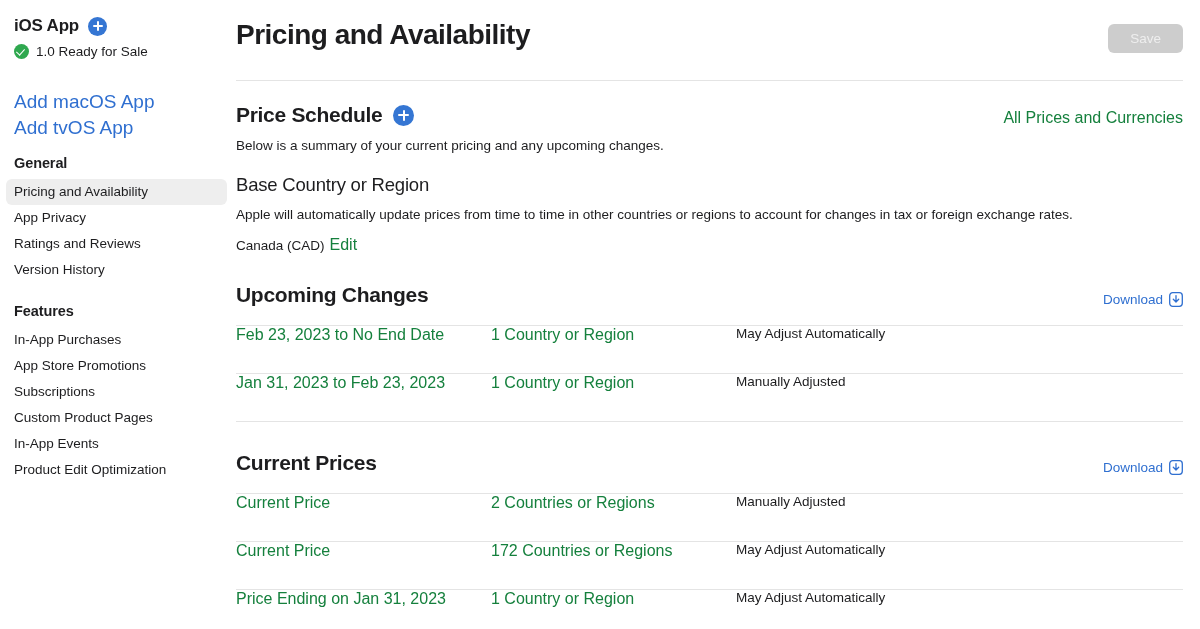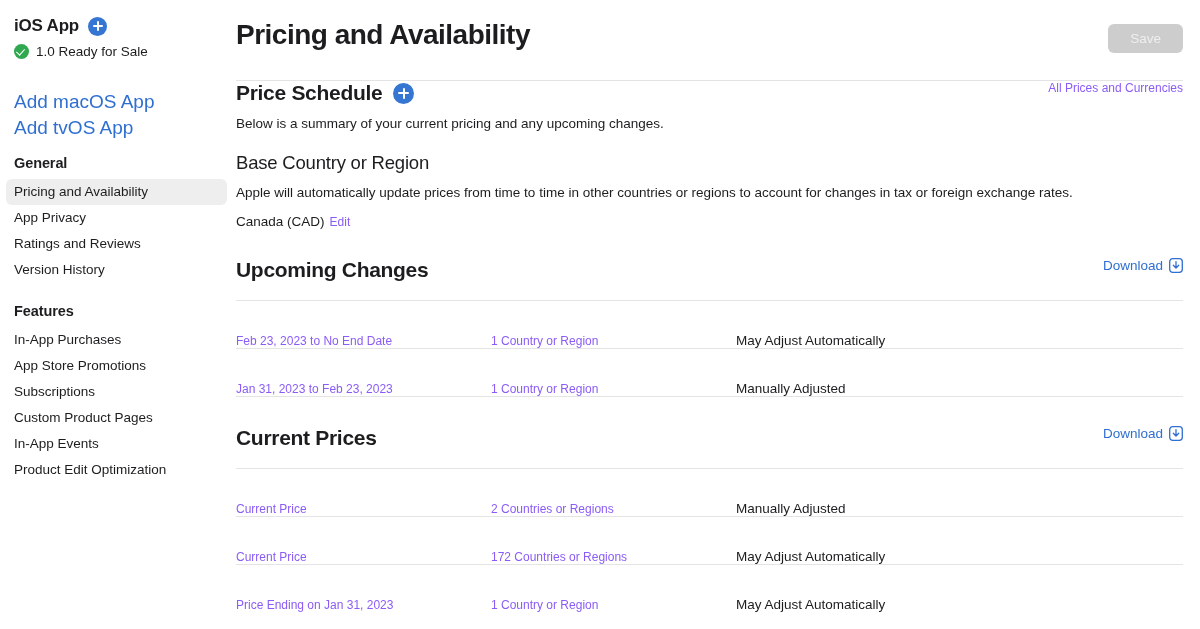--- a/index.html
+++ b/index.html
@@ -149,22 +149,23 @@
     border-radius: 6px;
     font-size: 13.5px;
     font-family: "Liberation Sans", sans-serif;
     padding: 7px 22px;
     margin-top: 6px;
     cursor: default;
   }
 
   .section-head {
     display: flex;
-    align-items: flex-start;
+    align-items: flex-end;
     justify-content: space-between;
+    margin-top: 22px;
   }
   .section-head-left {
     display: flex;
     align-items: center;
     gap: 11px;
   }
   .h2 {
     font-size: 21px;
     font-weight: bold;
     letter-spacing: -0.3px;
@@ -179,22 +180,22 @@
   }
 
   .body-text {
     font-size: 13.5px;
     color: #1d1d1f;
     margin-top: 10px;
     line-height: 18px;
   }
 
   .link {
-    color: #8b5cf6;
-    font-size: 12px;
+    color: #15803d;
+    font-size: 16px;
     text-decoration: none;
     cursor: pointer;
   }
 
   .base-region-row {
     margin-top: 12px;
     font-size: 13.5px;
     color: #1d1d1f;
   }
   .base-region-row .link { margin-left: 5px; }
@@ -207,21 +208,21 @@
     font-size: 13.5px;
     cursor: pointer;
     text-decoration: none;
   }
   .dl-icon { display: block; }
 
   .table { margin-top: 18px; }
   .table .divider { height: 1px; background: #e4e4e4; }
   .row {
     display: flex;
-    align-items: flex-end;
+    align-items: flex-start;
     height: 47px;
     font-size: 13.5px;
   }
   .c1 { width: 255px; flex: 0 0 255px; }
   .c2 { width: 245px; flex: 0 0 245px; }
   .c3 { flex: 1 1 auto; color: #1d1d1f; }
 
   .section-block { margin-top: 29px; }
 </style>
 </head>

